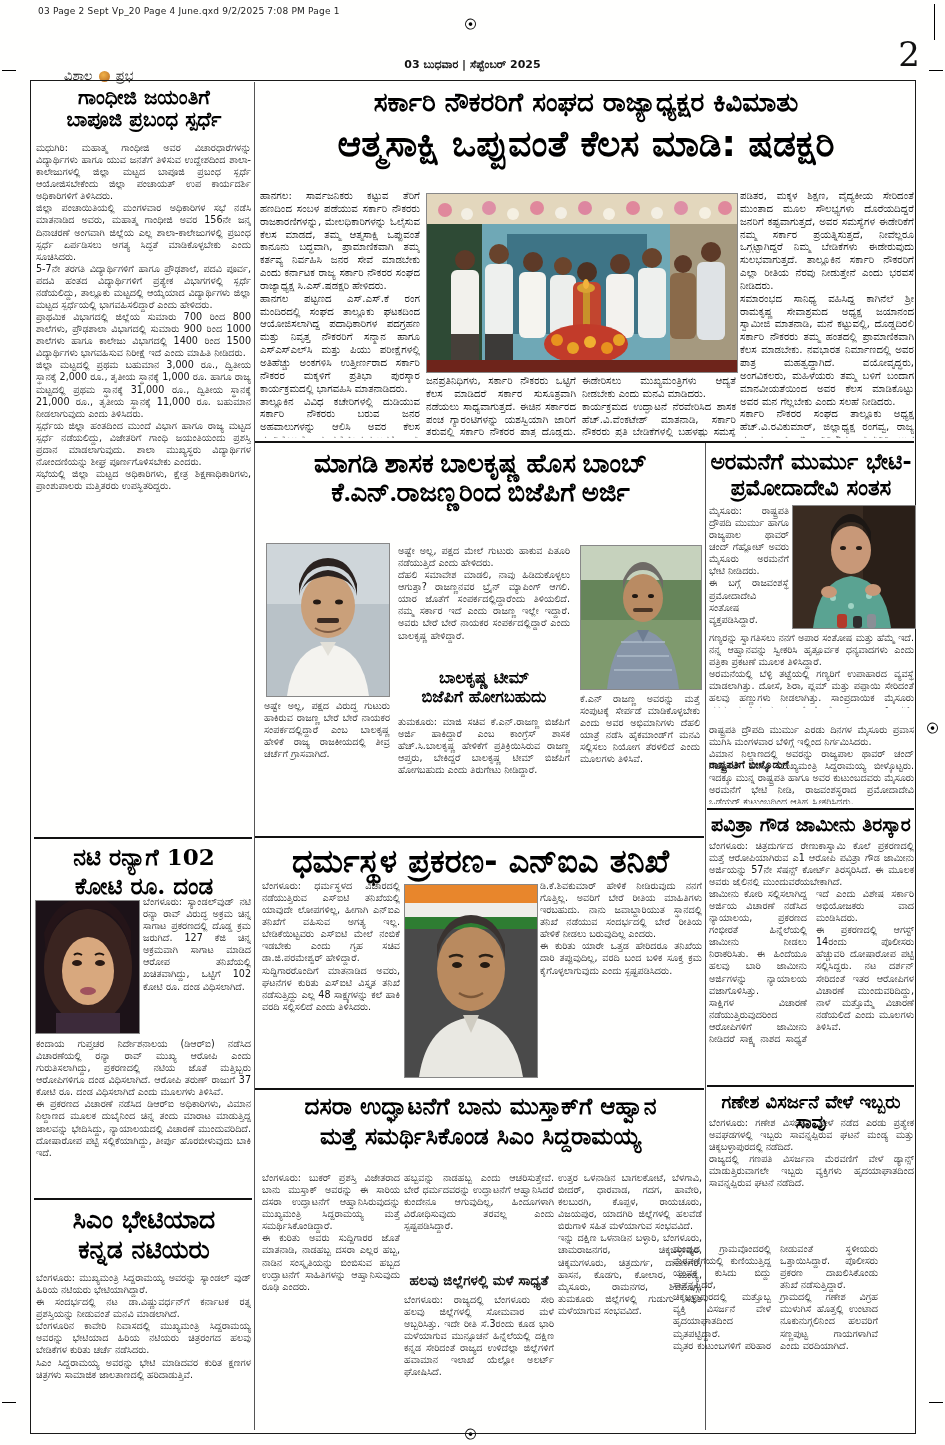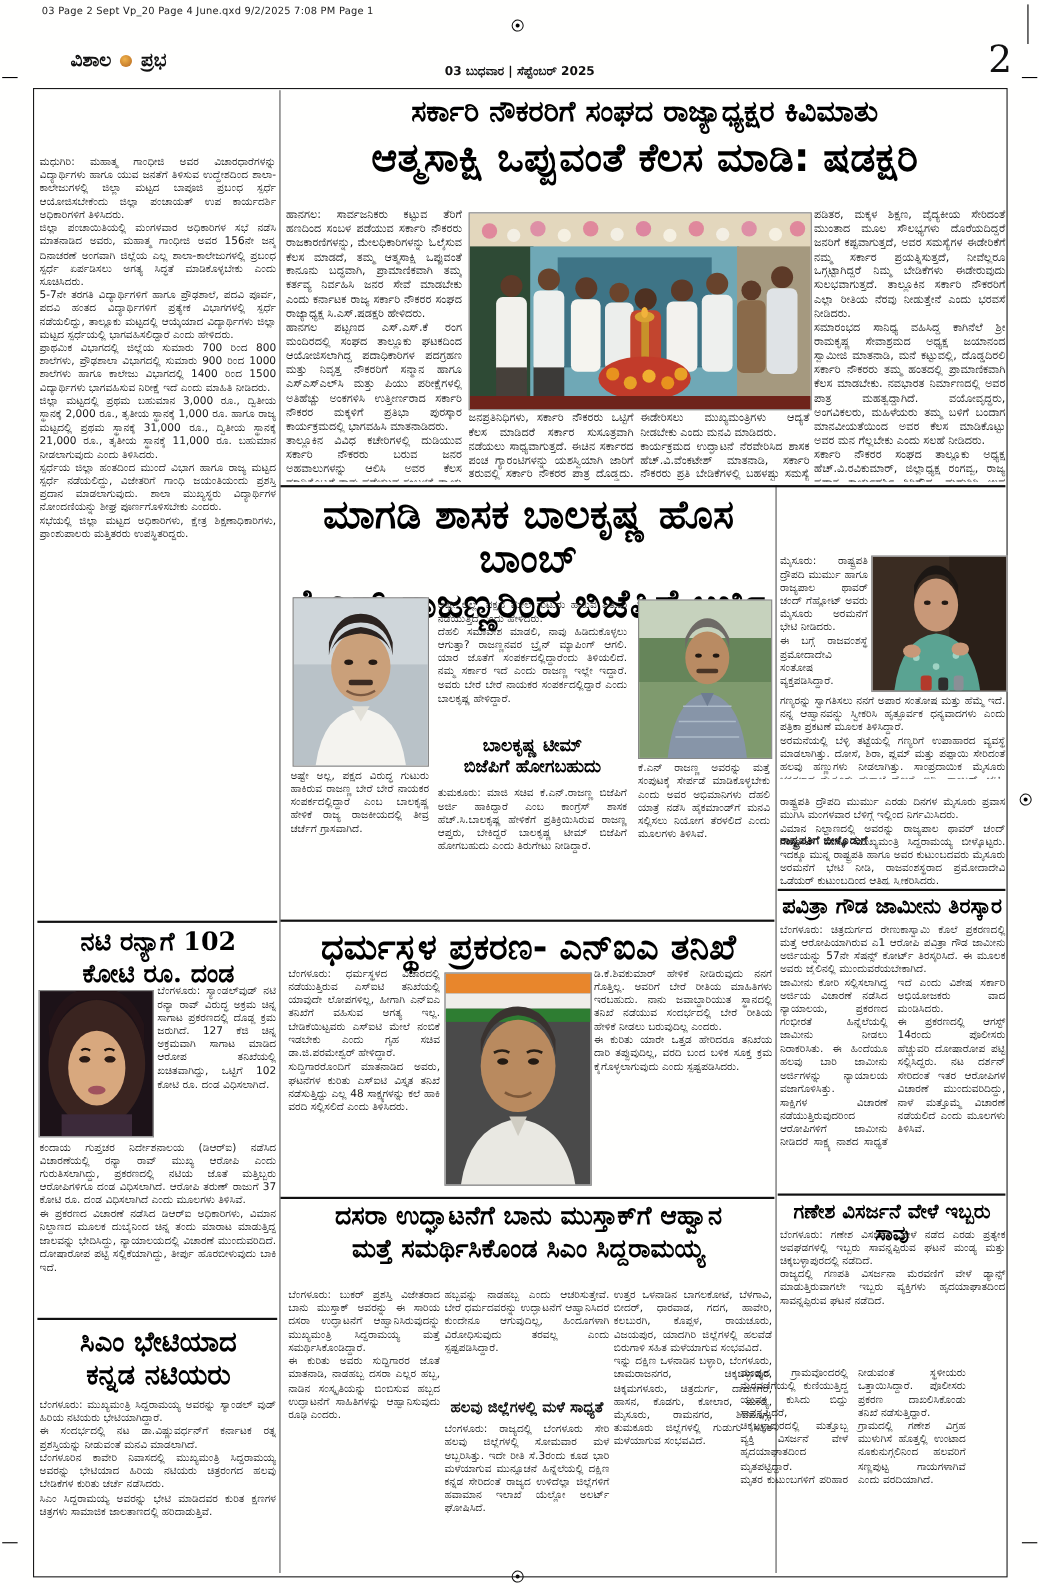--- a/index.html
+++ b/index.html
@@ -26,39 +26,43 @@
   <div class="abs slug" style="left:38px;top:6px;">03 Page 2 Sept Vp_20 Page 4 June.qxd  9/2/2025  7:08 PM  Page 1</div>
   <div class="abs regmark" style="left:464px;top:18px;">⦿</div>
   <div class="abs regmark" style="left:926px;top:722px;">⦿</div>
   <div class="abs regmark" style="left:464px;top:1428px;">⦿</div>
   <div class="abs crop" style="left:934px;top:4px;width:1px;height:36px;"></div>
   <div class="abs crop" style="left:2px;top:70px;width:14px;height:1px;"></div>
   <div class="abs crop" style="left:929px;top:70px;width:14px;height:1px;"></div>
   <div class="abs crop" style="left:2px;top:1402px;width:14px;height:1px;"></div>
   <div class="abs crop" style="left:929px;top:1402px;width:14px;height:1px;"></div>
 
-  <div class="abs" style="left:64px;top:45px;font-size:17px;font-weight:bold;">
+  <div class="abs" style="left:64px;top:68px;font-size:13px;font-weight:normal;">
     <span>ವಿಶಾಲ</span>
     <span style="display:inline-block;width:11px;height:11px;border-radius:50%;background:radial-gradient(circle at 40% 35%,#f0b24a,#b4651e);vertical-align:middle;margin:0 2px;"></span>
     <span>ಪ್ರಭ</span>
   </div>
   <div class="abs" style="left:0;top:58px;width:945px;text-align:center;font-size:11px;font-weight:bold;">03 ಬುಧವಾರ | ಸೆಪ್ಟೆಂಬರ್ 2025</div>
   <div class="abs" style="left:880px;top:34px;width:40px;text-align:right;font-size:34px;font-family:'DejaVu Serif',serif;">2</div>
 
   <div class="abs frame" style="left:30px;top:80px;width:884px;height:1352px;"></div>
   <div class="abs vr" style="left:254px;top:82px;height:1348px;"></div>
   <div class="abs vr" style="left:705px;top:441px;height:989px;"></div>
   <div class="abs hrule" style="left:255px;top:441px;width:659px;"></div>
   <div class="abs hrule" style="left:255px;top:836px;width:449px;"></div>
   <div class="abs hrule" style="left:707px;top:808px;width:207px;"></div>
   <div class="abs hrule" style="left:255px;top:1088px;width:449px;"></div>
   <div class="abs hrule" style="left:707px;top:1085px;width:207px;"></div>
   <div class="abs hrule" style="left:34px;top:837px;width:218px;"></div>
   <div class="abs hrule" style="left:34px;top:1198px;width:218px;"></div>
 
+  <div class="abs hl" style="left:36px;top:86px;width:216px;font-size:20px;">
+    <div>ಗಾಂಧೀಜಿ ಜಯಂತಿಗೆ</div>
+    <div>ಬಾಪೂಜಿ ಪ್ರಬಂಧ ಸ್ಪರ್ಧೆ</div>
+  </div>
   <div class="abs bt bt-sm" style="left:36px;top:142px;width:215px;height:690px;">ಮಧುಗಿರಿ: ಮಹಾತ್ಮ ಗಾಂಧೀಜಿ ಅವರ ವಿಚಾರಧಾರೆಗಳನ್ನು ವಿದ್ಯಾರ್ಥಿಗಳು ಹಾಗೂ ಯುವ ಜನತೆಗೆ ತಿಳಿಸುವ ಉದ್ದೇಶದಿಂದ ಶಾಲಾ-ಕಾಲೇಜುಗಳಲ್ಲಿ ಜಿಲ್ಲಾ ಮಟ್ಟದ ಬಾಪೂಜಿ ಪ್ರಬಂಧ ಸ್ಪರ್ಧೆ ಆಯೋಜಿಸಬೇಕೆಂದು ಜಿಲ್ಲಾ ಪಂಚಾಯತ್ ಉಪ ಕಾರ್ಯದರ್ಶಿ ಅಧಿಕಾರಿಗಳಿಗೆ ತಿಳಿಸಿದರು.
 ಜಿಲ್ಲಾ ಪಂಚಾಯಿತಿಯಲ್ಲಿ ಮಂಗಳವಾರ ಅಧಿಕಾರಿಗಳ ಸಭೆ ನಡೆಸಿ ಮಾತನಾಡಿದ ಅವರು, ಮಹಾತ್ಮ ಗಾಂಧೀಜಿ ಅವರ 156ನೇ ಜನ್ಮ ದಿನಾಚರಣೆ ಅಂಗವಾಗಿ ಜಿಲ್ಲೆಯ ಎಲ್ಲ ಶಾಲಾ-ಕಾಲೇಜುಗಳಲ್ಲಿ ಪ್ರಬಂಧ ಸ್ಪರ್ಧೆ ಏರ್ಪಡಿಸಲು ಅಗತ್ಯ ಸಿದ್ಧತೆ ಮಾಡಿಕೊಳ್ಳಬೇಕು ಎಂದು ಸೂಚಿಸಿದರು.
 5-7ನೇ ತರಗತಿ ವಿದ್ಯಾರ್ಥಿಗಳಿಗೆ ಹಾಗೂ ಪ್ರೌಢಶಾಲೆ, ಪದವಿ ಪೂರ್ವ, ಪದವಿ ಹಂತದ ವಿದ್ಯಾರ್ಥಿಗಳಿಗೆ ಪ್ರತ್ಯೇಕ ವಿಭಾಗಗಳಲ್ಲಿ ಸ್ಪರ್ಧೆ ನಡೆಯಲಿದ್ದು, ತಾಲ್ಲೂಕು ಮಟ್ಟದಲ್ಲಿ ಆಯ್ಕೆಯಾದ ವಿದ್ಯಾರ್ಥಿಗಳು ಜಿಲ್ಲಾ ಮಟ್ಟದ ಸ್ಪರ್ಧೆಯಲ್ಲಿ ಭಾಗವಹಿಸಲಿದ್ದಾರೆ ಎಂದು ಹೇಳಿದರು.
 ಪ್ರಾಥಮಿಕ ವಿಭಾಗದಲ್ಲಿ ಜಿಲ್ಲೆಯ ಸುಮಾರು 700 ರಿಂದ 800 ಶಾಲೆಗಳು, ಪ್ರೌಢಶಾಲಾ ವಿಭಾಗದಲ್ಲಿ ಸುಮಾರು 900 ರಿಂದ 1000 ಶಾಲೆಗಳು ಹಾಗೂ ಕಾಲೇಜು ವಿಭಾಗದಲ್ಲಿ 1400 ರಿಂದ 1500 ವಿದ್ಯಾರ್ಥಿಗಳು ಭಾಗವಹಿಸುವ ನಿರೀಕ್ಷೆ ಇದೆ ಎಂದು ಮಾಹಿತಿ ನೀಡಿದರು.
 ಜಿಲ್ಲಾ ಮಟ್ಟದಲ್ಲಿ ಪ್ರಥಮ ಬಹುಮಾನ 3,000 ರೂ., ದ್ವಿತೀಯ ಸ್ಥಾನಕ್ಕೆ 2,000 ರೂ., ತೃತೀಯ ಸ್ಥಾನಕ್ಕೆ 1,000 ರೂ. ಹಾಗೂ ರಾಜ್ಯ ಮಟ್ಟದಲ್ಲಿ ಪ್ರಥಮ ಸ್ಥಾನಕ್ಕೆ 31,000 ರೂ., ದ್ವಿತೀಯ ಸ್ಥಾನಕ್ಕೆ 21,000 ರೂ., ತೃತೀಯ ಸ್ಥಾನಕ್ಕೆ 11,000 ರೂ. ಬಹುಮಾನ ನೀಡಲಾಗುವುದು ಎಂದು ತಿಳಿಸಿದರು.
 ಸ್ಪರ್ಧೆಯ ಜಿಲ್ಲಾ ಹಂತದಿಂದ ಮುಂದೆ ವಿಭಾಗ ಹಾಗೂ ರಾಜ್ಯ ಮಟ್ಟದ ಸ್ಪರ್ಧೆ ನಡೆಯಲಿದ್ದು, ವಿಜೇತರಿಗೆ ಗಾಂಧಿ ಜಯಂತಿಯಂದು ಪ್ರಶಸ್ತಿ ಪ್ರದಾನ ಮಾಡಲಾಗುವುದು. ಶಾಲಾ ಮುಖ್ಯಸ್ಥರು ವಿದ್ಯಾರ್ಥಿಗಳ ನೋಂದಣಿಯನ್ನು ಶೀಘ್ರ ಪೂರ್ಣಗೊಳಿಸಬೇಕು ಎಂದರು.
 ಸಭೆಯಲ್ಲಿ ಜಿಲ್ಲಾ ಮಟ್ಟದ ಅಧಿಕಾರಿಗಳು, ಕ್ಷೇತ್ರ ಶಿಕ್ಷಣಾಧಿಕಾರಿಗಳು, ಪ್ರಾಂಶುಪಾಲರು ಮತ್ತಿತರರು ಉಪಸ್ಥಿತರಿದ್ದರು.</div>
 
   <div class="abs hl" style="left:36px;top:843px;width:216px;font-size:23px;font-family:'DejaVu Serif',serif;line-height:1.25;">
     <div>ನಟಿ ರನ್ಯಾಗೆ 102</div>
@@ -156,21 +160,21 @@
     </svg>
   </div>
 
   <div class="abs bt" style="left:740px;top:190px;width:174px;height:248px;">ಪಡಿತರ, ಮಕ್ಕಳ ಶಿಕ್ಷಣ, ವೈದ್ಯಕೀಯ ಸೇರಿದಂತೆ ಮುಂತಾದ ಮೂಲ ಸೌಲಭ್ಯಗಳು ದೊರೆಯದಿದ್ದರೆ ಜನರಿಗೆ ಕಷ್ಟವಾಗುತ್ತದೆ, ಅವರ ಸಮಸ್ಯೆಗಳ ಈಡೇರಿಕೆಗೆ ನಮ್ಮ ಸರ್ಕಾರ ಪ್ರಯತ್ನಿಸುತ್ತದೆ, ನೀವೆಲ್ಲರೂ ಒಗ್ಗಟ್ಟಾಗಿದ್ದರೆ ನಿಮ್ಮ ಬೇಡಿಕೆಗಳು ಈಡೇರುವುದು ಸುಲಭವಾಗುತ್ತದೆ. ತಾಲ್ಲೂಕಿನ ಸರ್ಕಾರಿ ನೌಕರರಿಗೆ ಎಲ್ಲಾ ರೀತಿಯ ನೆರವು ನೀಡುತ್ತೇನೆ ಎಂದು ಭರವಸೆ ನೀಡಿದರು.
 ಸಮಾರಂಭದ ಸಾನಿಧ್ಯ ವಹಿಸಿದ್ದ ಕಾಗಿನೆಲೆ ಶ್ರೀ ರಾಮಕೃಷ್ಣ ಸೇವಾಶ್ರಮದ ಅಧ್ಯಕ್ಷ ಜಯಾನಂದ ಸ್ವಾಮೀಜಿ ಮಾತನಾಡಿ, ಮನೆ ಕಟ್ಟುವಲ್ಲಿ, ದೊಡ್ಡದಿರಲಿ ಸರ್ಕಾರಿ ನೌಕರರು ತಮ್ಮ ಹಂತದಲ್ಲಿ ಪ್ರಾಮಾಣಿಕವಾಗಿ ಕೆಲಸ ಮಾಡಬೇಕು. ನವಭಾರತ ನಿರ್ಮಾಣದಲ್ಲಿ ಅವರ ಪಾತ್ರ ಮಹತ್ವದ್ದಾಗಿದೆ. ವಯೋವೃದ್ಧರು, ಅಂಗವಿಕಲರು, ಮಹಿಳೆಯರು ತಮ್ಮ ಬಳಿಗೆ ಬಂದಾಗ ಮಾನವೀಯತೆಯಿಂದ ಅವರ ಕೆಲಸ ಮಾಡಿಕೊಟ್ಟು ಅವರ ಮನ ಗೆಲ್ಲಬೇಕು ಎಂದು ಸಲಹೆ ನೀಡಿದರು.
 ಸರ್ಕಾರಿ ನೌಕರರ ಸಂಘದ ತಾಲ್ಲೂಕು ಅಧ್ಯಕ್ಷ ಹೆಚ್.ವಿ.ರವಿಕುಮಾರ್, ಜಿಲ್ಲಾಧ್ಯಕ್ಷ ರಂಗವ್ವ, ರಾಜ್ಯ ಪ್ರಧಾನ ಕಾರ್ಯದರ್ಶಿ ಗಿರಿಗೌಡ, ಮಧುಗಿರಿ ಉಪ ವಿಭಾಗಾಧಿಕಾರಿ ಗೋಟೂರು ಶಿವಪ್ಪ, ಪುರಸಭೆ ಅಧ್ಯಕ್ಷ ಸುರೇಶ್ ಬಾಬು, ಎಸ್‌ಡಿಸಿ ಸಂಘದ ಅಧ್ಯಕ್ಷ ಅನಿಲ್ ಕುಮಾರ್, ಅರ್ಚಿಸಲ್ಪಾರ್ ವರದರಾಜು, ತಾಪಂ ಕಾ.ನಿ.ಅಧಿಕಾರಿ ಉಮೇಶ್, ಬಿಇಓ ದೇವೇಂದ್ರಪ್ಪ ಮತ್ತಿತರರು ಹಾಜರಿದ್ದರು.</div>
   <div class="abs bt" style="left:426px;top:375px;width:150px;height:62px;">ಜನಪ್ರತಿನಿಧಿಗಳು, ಸರ್ಕಾರಿ ನೌಕರರು ಒಟ್ಟಿಗೆ ಕೆಲಸ ಮಾಡಿದರೆ ಸರ್ಕಾರ ಸುಸೂತ್ರವಾಗಿ ನಡೆಯಲು ಸಾಧ್ಯವಾಗುತ್ತದೆ. ಈಚಿನ ಸರ್ಕಾರದ ಪಂಚ ಗ್ಯಾರಂಟಿಗಳನ್ನು ಯಶಸ್ವಿಯಾಗಿ ಜಾರಿಗೆ ತರುವಲ್ಲಿ ಸರ್ಕಾರಿ ನೌಕರರ ಪಾತ್ರ ದೊಡ್ಡದು. ಅವರ ಸಂಘಟನೆಗಳ ಕ್ರಿಯಾಶೀಲತೆಯಿಂದಾಗಿ ಅವರ ಶ್ರಮಕ್ಕೆ ಬೆಲೆ ಸಿಕ್ಕಿದೆ. ಹಾಗಾಗಿ ಸರ್ಕಾರಿ ನೌಕರರ ಬೇಡಿಕೆಗಳನ್ನು</div>
   <div class="abs bt" style="left:582px;top:375px;width:154px;height:62px;">ಈಡೇರಿಸಲು ಮುಖ್ಯಮಂತ್ರಿಗಳು ಆದ್ಯತೆ ನೀಡಬೇಕು ಎಂದು ಮನವಿ ಮಾಡಿದರು.
 ಕಾರ್ಯಕ್ರಮದ ಉದ್ಘಾಟನೆ ನೆರವೇರಿಸಿದ ಶಾಸಕ ಹೆಚ್.ವಿ.ವೆಂಕಟೇಶ್ ಮಾತನಾಡಿ, ಸರ್ಕಾರಿ ನೌಕರರು ಪ್ರತಿ ಬೇಡಿಕೆಗಳಲ್ಲಿ ಬಹಳಷ್ಟು ಸಮಸ್ಯೆ ಎದುರಿಸುತ್ತಿದ್ದಾರೆ, ಅದರಲ್ಲೂ ಗ್ರಾಮೀಣ ಪ್ರದೇಶಗಳಲ್ಲಿ ಕೆಲಸ ಮಾಡುವವರಿಗೆ</div>
 
-  <div class="abs hl" style="left:258px;top:449px;width:445px;font-size:36px;">
+  <div class="abs hl" style="left:258px;top:449px;width:445px;font-size:26px;font-family:Liberation Serif, serif;">
     <div>ಮಾಗಡಿ ಶಾಸಕ ಬಾಲಕೃಷ್ಣ ಹೊಸ ಬಾಂಬ್</div>
     <div>ಕೆ.ಎನ್.ರಾಜಣ್ಣರಿಂದ ಬಿಜೆಪಿಗೆ ಅರ್ಜಿ</div>
   </div>
 
   <div class="abs photo" style="left:266px;top:543px;width:122px;height:152px;">
     <svg width="122" height="152" viewBox="0 0 122 152">
       <rect width="122" height="152" fill="#b9c2c8"></rect>
       <rect width="122" height="60" fill="#cfd6da"></rect>
       <ellipse cx="61" cy="62" rx="27" ry="32" fill="#caa07a"></ellipse>
       <path d="M32 52 Q36 22 61 22 Q86 22 90 52 L90 40 Q82 14 61 14 Q40 14 32 40 Z" fill="#2b2320"></path>
@@ -203,20 +207,24 @@
       <ellipse cx="54" cy="50" rx="3" ry="2" fill="#211812"></ellipse>
       <ellipse cx="70" cy="50" rx="3" ry="2" fill="#211812"></ellipse>
       <rect x="52" y="62" width="20" height="4" rx="2" fill="#4a3526"></rect>
       <path d="M26 143 Q32 88 62 84 Q92 88 98 143 Z" fill="#8795a8"></path>
       <path d="M40 96 L84 96 M36 110 L88 110 M33 124 L91 124" stroke="#aebcc9" stroke-width="1.4"></path>
       <path d="M56 84 L62 96 L68 84" fill="#6e7d92"></path>
     </svg>
   </div>
   <div class="abs bt bt-sm" style="left:580px;top:693px;width:120px;height:139px;">ಕೆ.ಎನ್ ರಾಜಣ್ಣ ಅವರನ್ನು ಮತ್ತೆ ಸಂಪುಟಕ್ಕೆ ಸೇರ್ಪಡೆ ಮಾಡಿಕೊಳ್ಳಬೇಕು ಎಂದು ಅವರ ಅಭಿಮಾನಿಗಳು ದೆಹಲಿ ಯಾತ್ರೆ ನಡೆಸಿ ಹೈಕಮಾಂಡ್‌ಗೆ ಮನವಿ ಸಲ್ಲಿಸಲು ನಿಯೋಗ ತೆರಳಲಿದೆ ಎಂದು ಮೂಲಗಳು ತಿಳಿಸಿವೆ.</div>
 
+  <div class="abs hl" style="left:708px;top:449px;width:206px;font-size:22px;line-height:1.2;">
+    <div>ಅರಮನೆಗೆ ಮುರ್ಮು ಭೇಟಿ-</div>
+    <div>ಪ್ರಮೋದಾದೇವಿ ಸಂತಸ</div>
+  </div>
   <div class="abs bt bt-sm" style="left:709px;top:505px;width:80px;height:124px;">ಮೈಸೂರು: ರಾಷ್ಟ್ರಪತಿ ದ್ರೌಪದಿ ಮುರ್ಮು ಹಾಗೂ ರಾಜ್ಯಪಾಲ ಥಾವರ್ ಚಂದ್ ಗೆಹ್ಲೋಟ್ ಅವರು ಮೈಸೂರು ಅರಮನೆಗೆ ಭೇಟಿ ನೀಡಿದರು.
 ಈ ಬಗ್ಗೆ ರಾಜವಂಶಸ್ಥೆ ಪ್ರಮೋದಾದೇವಿ ಸಂತೋಷ ವ್ಯಕ್ತಪಡಿಸಿದ್ದಾರೆ.</div>
   <div class="abs photo" style="left:792px;top:505px;width:122px;height:122px;">
     <svg width="122" height="122" viewBox="0 0 122 122">
       <rect width="122" height="122" fill="#3a2c22"></rect>
       <rect x="70" y="0" width="52" height="122" fill="#2a1f18"></rect>
       <ellipse cx="58" cy="44" rx="20" ry="24" fill="#c89878"></ellipse>
       <path d="M38 38 Q42 16 58 16 Q74 16 78 38 L78 26 Q70 8 58 8 Q46 8 38 26 Z" fill="#1c1714"></path>
       <ellipse cx="50" cy="42" rx="3" ry="2" fill="#241a14"></ellipse>
       <ellipse cx="66" cy="42" rx="3" ry="2" fill="#241a14"></ellipse>

